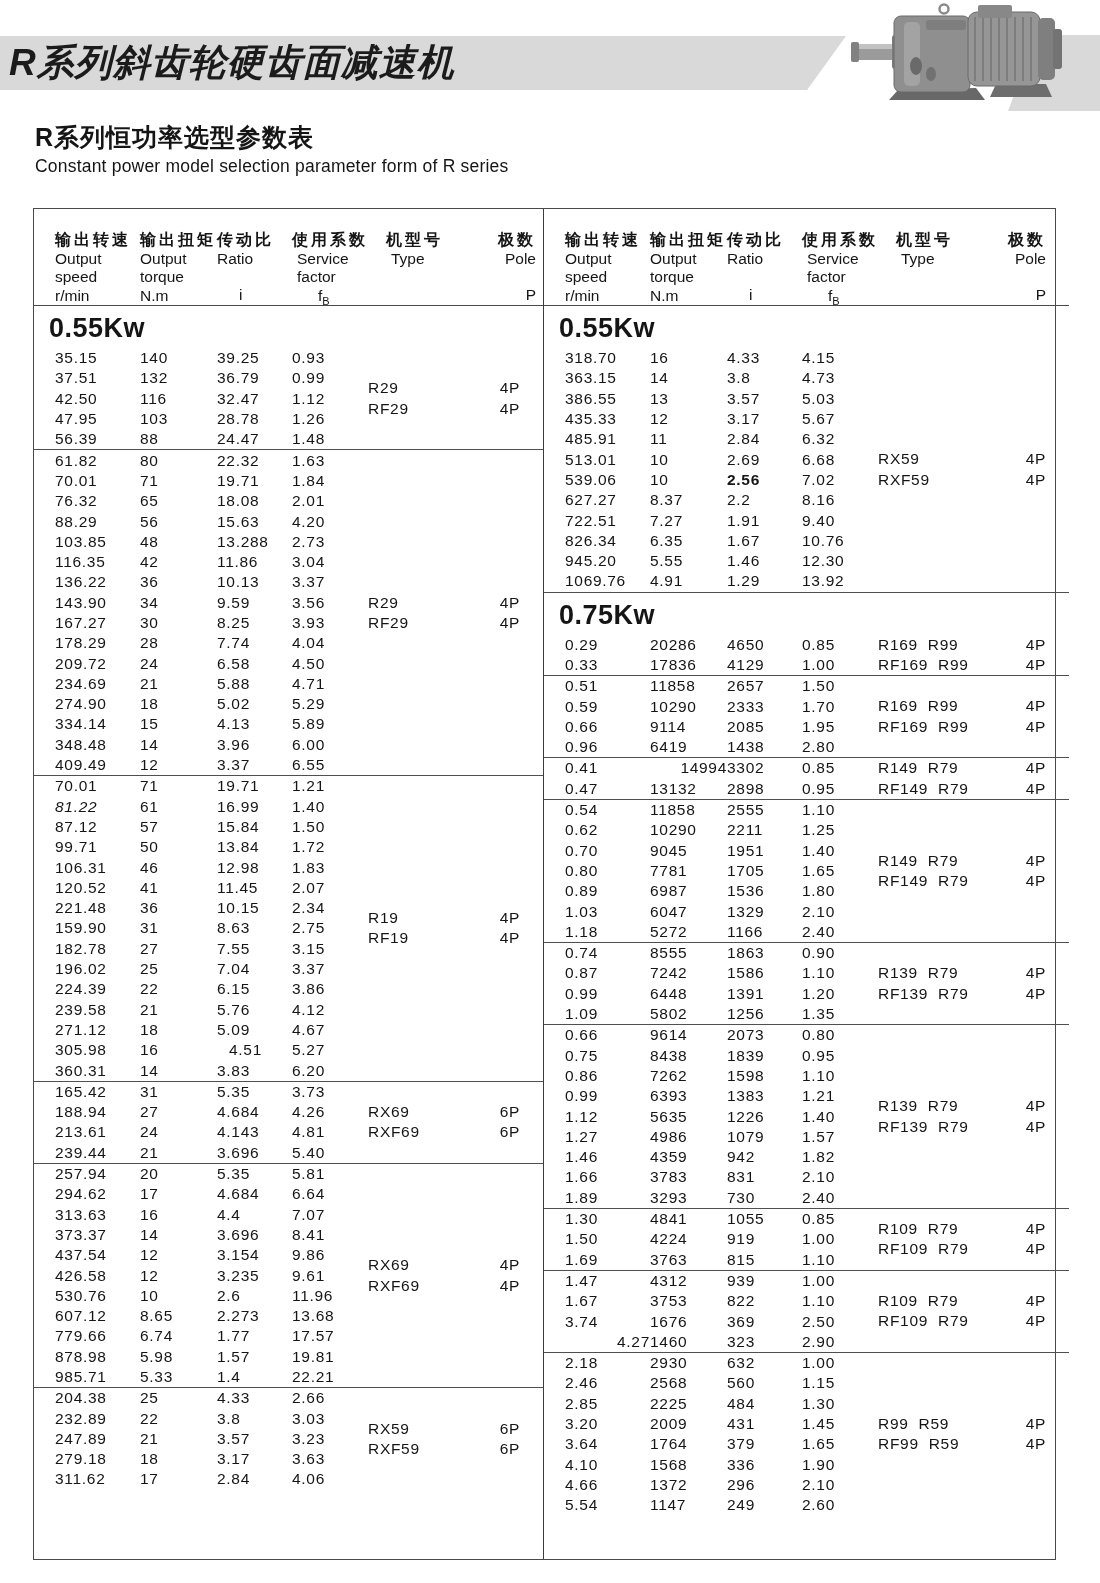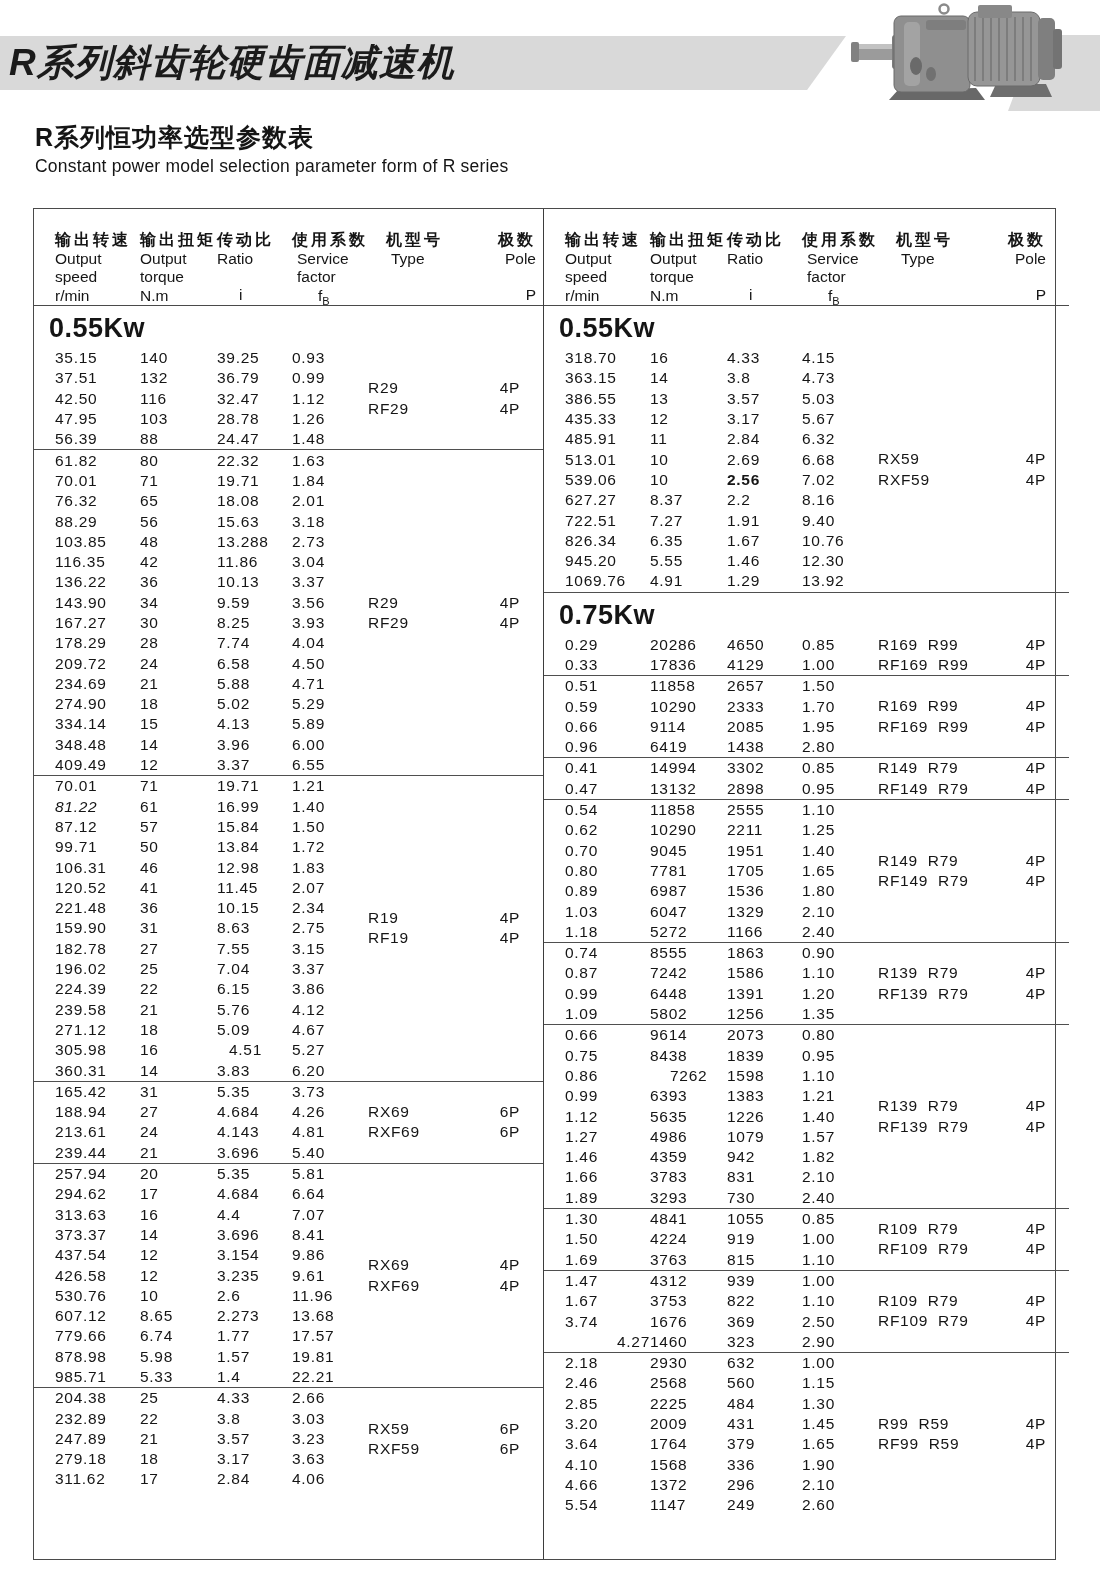--- a/index.html
+++ b/index.html
@@ -176,21 +176,21 @@
           <div class="d c-torque" style="grid-area: 2 / 2;">71</div>
           <div class="d c-ratio" style="grid-area: 2 / 3;">19.71</div>
           <div class="d c-factor" style="grid-area: 2 / 4;">1.84</div>
           <div class="d c-speed" style="grid-area: 3 / 1;">76.32</div>
           <div class="d c-torque" style="grid-area: 3 / 2;">65</div>
           <div class="d c-ratio" style="grid-area: 3 / 3;">18.08</div>
           <div class="d c-factor" style="grid-area: 3 / 4;">2.01</div>
           <div class="d c-speed" style="grid-area: 4 / 1;">88.29</div>
           <div class="d c-torque" style="grid-area: 4 / 2;">56</div>
           <div class="d c-ratio" style="grid-area: 4 / 3;">15.63</div>
-          <div class="d c-factor" style="grid-area: 4 / 4;">3.18</div>
+          <div class="d c-factor" style="grid-area: 4 / 4;">4.20</div>
           <div class="d c-speed" style="grid-area: 5 / 1;">103.85</div>
           <div class="d c-torque" style="grid-area: 5 / 2;">48</div>
           <div class="d c-ratio" style="grid-area: 5 / 3;">13.288</div>
           <div class="d c-factor" style="grid-area: 5 / 4;">2.73</div>
           <div class="d c-speed" style="grid-area: 6 / 1;">116.35</div>
           <div class="d c-torque" style="grid-area: 6 / 2;">42</div>
           <div class="d c-ratio" style="grid-area: 6 / 3;">11.86</div>
           <div class="d c-factor" style="grid-area: 6 / 4;">3.04</div>
           <div class="d c-speed" style="grid-area: 7 / 1;">136.22</div>
           <div class="d c-torque" style="grid-area: 7 / 2;">36</div>
@@ -563,21 +563,21 @@
             <div>RF169  R99</div>
           </div>
           <div class="polecell" style="grid-area: 1 / 6 / span 4;">
             <div>4P</div>
             <div>4P</div>
           </div>
         </div>
         <div class="sep"></div>
         <div class="block">
           <div class="d c-speed" style="grid-area: 1 / 1;">0.41</div>
-          <div class="d c-torque" style="grid-area: 1 / 2;">14994</div>
+          <div class="d c-torque" style="grid-area: 1 / 2; text-align: right;">14994</div>
           <div class="d c-ratio" style="grid-area: 1 / 3;">3302</div>
           <div class="d c-factor" style="grid-area: 1 / 4;">0.85</div>
           <div class="d c-speed" style="grid-area: 2 / 1;">0.47</div>
           <div class="d c-torque" style="grid-area: 2 / 2;">13132</div>
           <div class="d c-ratio" style="grid-area: 2 / 3;">2898</div>
           <div class="d c-factor" style="grid-area: 2 / 4;">0.95</div>
           <div class="typecell" style="grid-area: 1 / 5 / span 2;">
             <div>R149  R79</div>
             <div>RF149  R79</div>
           </div>
@@ -656,21 +656,21 @@
         <div class="block">
           <div class="d c-speed" style="grid-area: 1 / 1;">0.66</div>
           <div class="d c-torque" style="grid-area: 1 / 2;">9614</div>
           <div class="d c-ratio" style="grid-area: 1 / 3;">2073</div>
           <div class="d c-factor" style="grid-area: 1 / 4;">0.80</div>
           <div class="d c-speed" style="grid-area: 2 / 1;">0.75</div>
           <div class="d c-torque" style="grid-area: 2 / 2;">8438</div>
           <div class="d c-ratio" style="grid-area: 2 / 3;">1839</div>
           <div class="d c-factor" style="grid-area: 2 / 4;">0.95</div>
           <div class="d c-speed" style="grid-area: 3 / 1;">0.86</div>
-          <div class="d c-torque" style="grid-area: 3 / 2; margin-left: 20px;">7262</div>
+          <div class="d c-torque" style="grid-area: 3 / 2;">7262</div>
           <div class="d c-ratio" style="grid-area: 3 / 3;">1598</div>
           <div class="d c-factor" style="grid-area: 3 / 4;">1.10</div>
           <div class="d c-speed" style="grid-area: 4 / 1;">0.99</div>
           <div class="d c-torque" style="grid-area: 4 / 2;">6393</div>
           <div class="d c-ratio" style="grid-area: 4 / 3;">1383</div>
           <div class="d c-factor" style="grid-area: 4 / 4;">1.21</div>
           <div class="d c-speed" style="grid-area: 5 / 1;">1.12</div>
           <div class="d c-torque" style="grid-area: 5 / 2;">5635</div>
           <div class="d c-ratio" style="grid-area: 5 / 3;">1226</div>
           <div class="d c-factor" style="grid-area: 5 / 4;">1.40</div>

